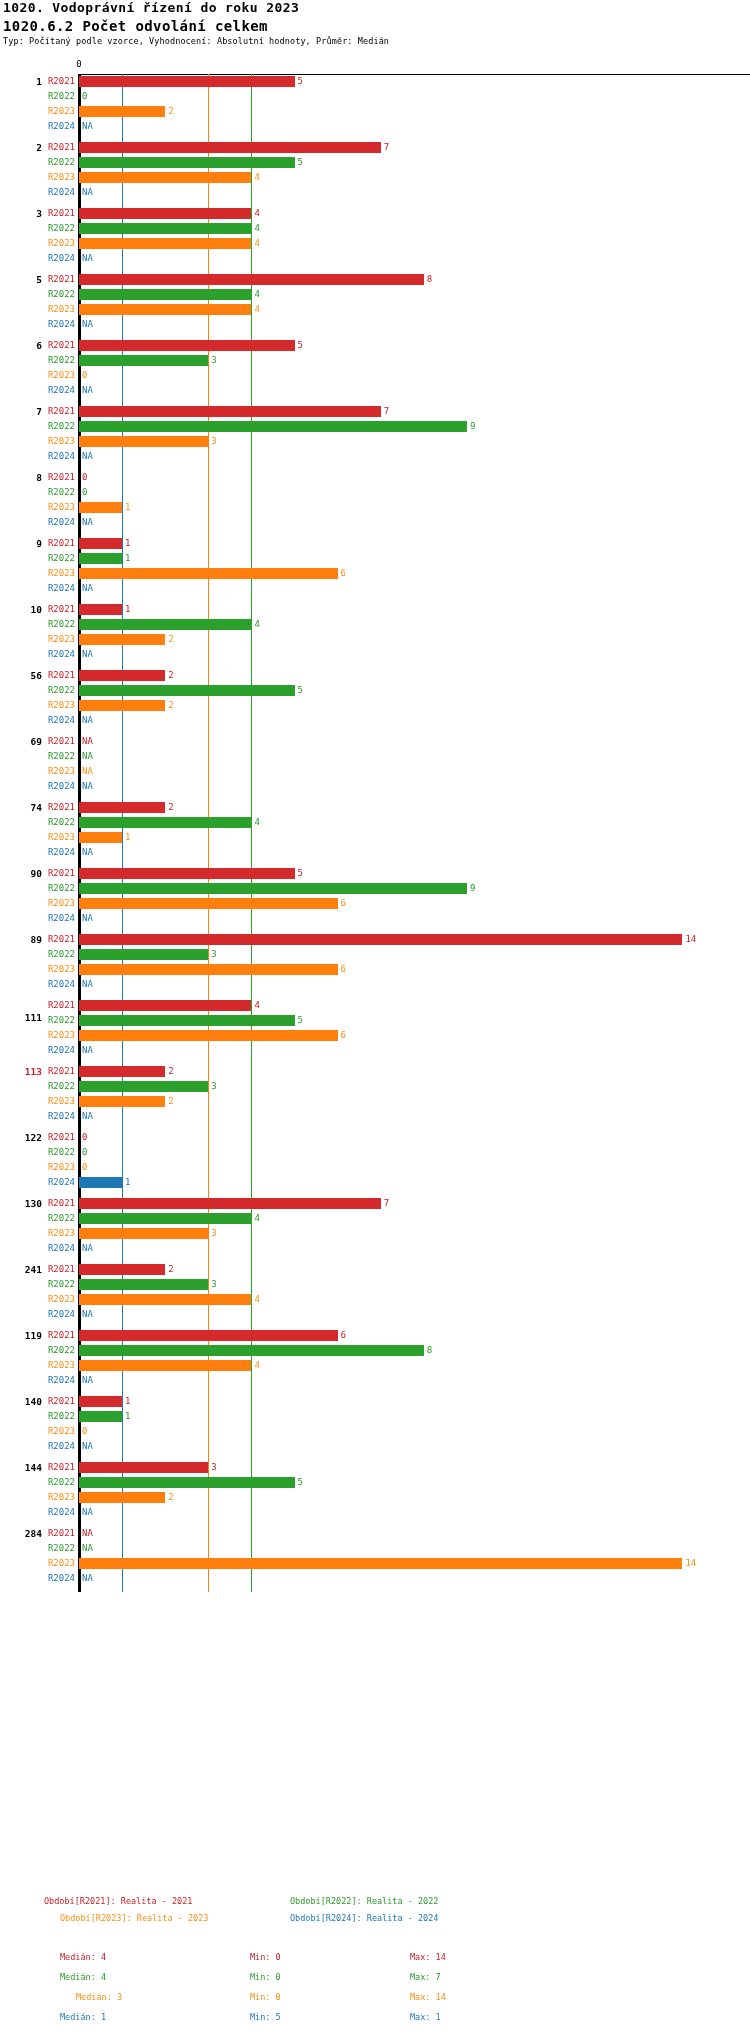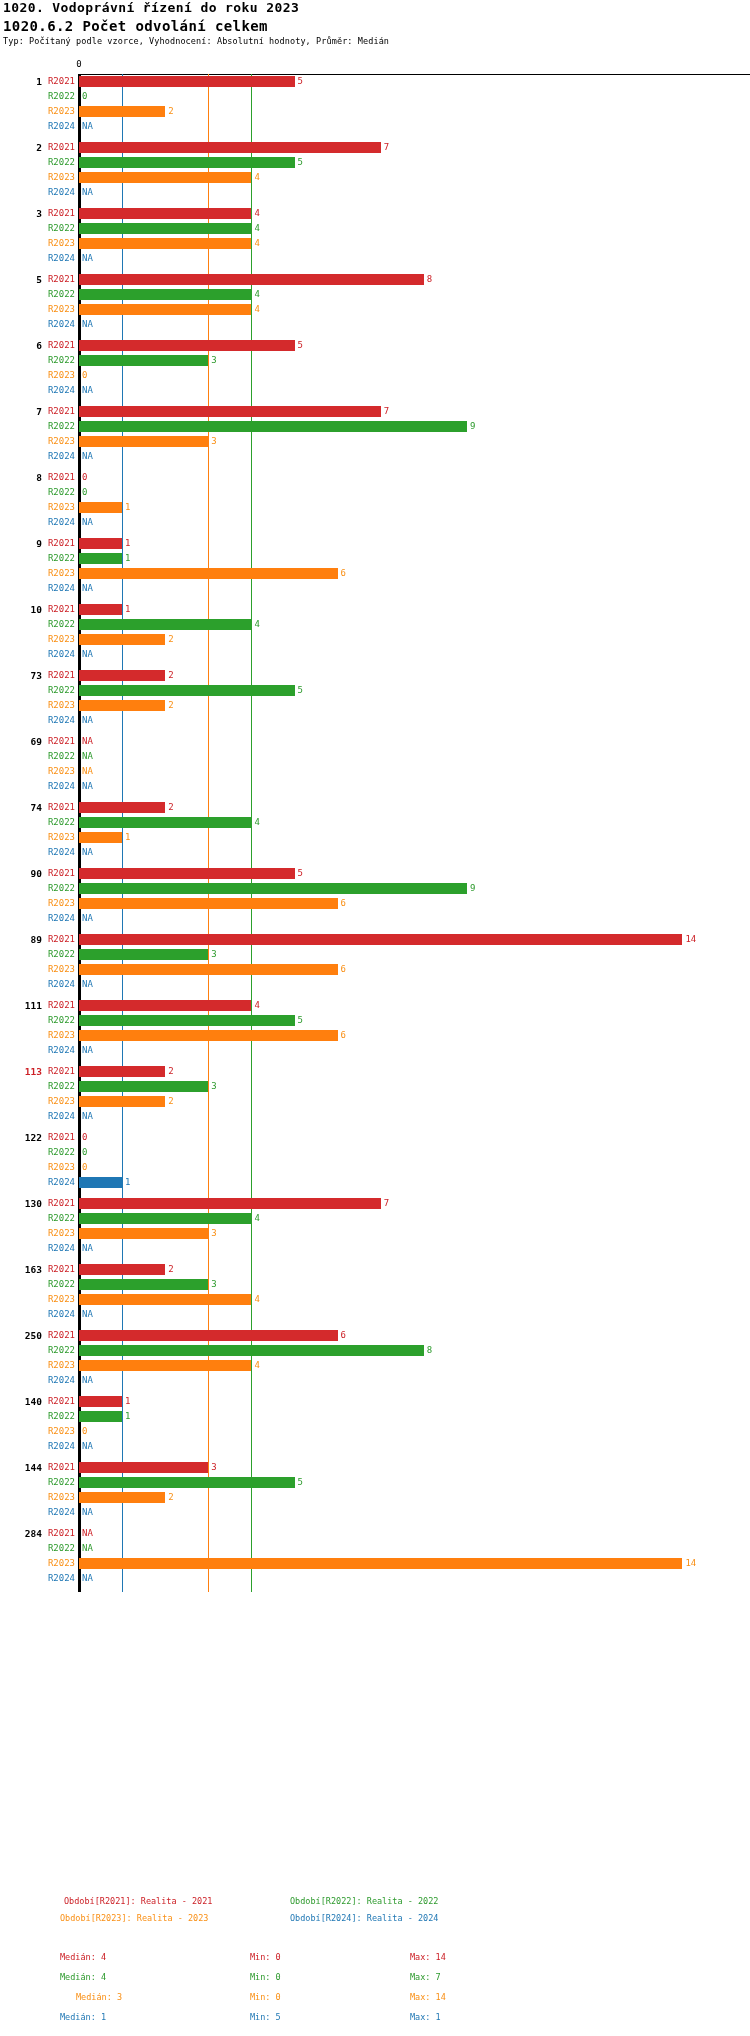--- a/index.html
+++ b/index.html
@@ -296,21 +296,21 @@
           <span class="rlab" style="color: rgb(249, 143, 20); left: 75px; transform: translateX(-100%);">R2023</span>
           <div class="bar" style="background: rgb(255, 127, 14); left: 79px; width: 86.2px;"></div>
           <span class="val" style="color: rgb(249, 143, 20); left: 168.2px;">2</span>
         </div>
         <div class="row" style="top: 45px;">
           <span class="rlab" style="color: rgb(31, 119, 180); left: 75px; transform: translateX(-100%);">R2024</span>
           <span class="na" style="color: rgb(31, 119, 180); left: 82px;">NA</span>
         </div>
       </div>
       <div class="group" style="top: 610px; height: 60px;">
-        <div class="group-label" style="top: 0px; line-height: 15px; transform: translateX(-100%); left: 42px;">73</div>
+        <div class="group-label" style="top: 0px; line-height: 15px; transform: translateX(-100%); left: 42px;">56</div>
         <div class="row" style="top: 0px;">
           <span class="rlab" style="color: rgb(204, 32, 38); left: 75px; transform: translateX(-100%);">R2021</span>
           <div class="bar" style="background: rgb(212, 42, 44); left: 79px; width: 86.2px;"></div>
           <span class="val" style="color: rgb(204, 32, 38); left: 168.2px;">2</span>
         </div>
         <div class="row" style="top: 15px;">
           <span class="rlab" style="color: rgb(45, 154, 45); left: 75px; transform: translateX(-100%);">R2022</span>
           <div class="bar" style="background: rgb(44, 160, 44); left: 79px; width: 215.5px;"></div>
           <span class="val" style="color: rgb(45, 154, 45); left: 297.5px;">5</span>
         </div>
@@ -403,21 +403,21 @@
           <span class="rlab" style="color: rgb(249, 143, 20); left: 75px; transform: translateX(-100%);">R2023</span>
           <div class="bar" style="background: rgb(255, 127, 14); left: 79px; width: 258.6px;"></div>
           <span class="val" style="color: rgb(249, 143, 20); left: 340.6px;">6</span>
         </div>
         <div class="row" style="top: 45px;">
           <span class="rlab" style="color: rgb(31, 119, 180); left: 75px; transform: translateX(-100%);">R2024</span>
           <span class="na" style="color: rgb(31, 119, 180); left: 82px;">NA</span>
         </div>
       </div>
       <div class="group" style="top: 940px; height: 60px;">
-        <div class="group-label" style="top: 0px; line-height: 15px; transform: translateX(-100%); left: 42px;">111</div>
+        <div class="group-label" style="top: 12px; line-height: 15px; transform: translateX(-100%); left: 42px;">111</div>
         <div class="row" style="top: 0px;">
           <span class="rlab" style="color: rgb(204, 32, 38); left: 75px; transform: translateX(-100%);">R2021</span>
           <div class="bar" style="background: rgb(212, 42, 44); left: 79px; width: 172.4px;"></div>
           <span class="val" style="color: rgb(204, 32, 38); left: 254.4px;">4</span>
         </div>
         <div class="row" style="top: 15px;">
           <span class="rlab" style="color: rgb(45, 154, 45); left: 75px; transform: translateX(-100%);">R2022</span>
           <div class="bar" style="background: rgb(44, 160, 44); left: 79px; width: 215.5px;"></div>
           <span class="val" style="color: rgb(45, 154, 45); left: 297.5px;">5</span>
         </div>
@@ -489,21 +489,21 @@
           <span class="rlab" style="color: rgb(249, 143, 20); left: 75px; transform: translateX(-100%);">R2023</span>
           <div class="bar" style="background: rgb(255, 127, 14); left: 79px; width: 129.3px;"></div>
           <span class="val" style="color: rgb(249, 143, 20); left: 211.3px;">3</span>
         </div>
         <div class="row" style="top: 45px;">
           <span class="rlab" style="color: rgb(31, 119, 180); left: 75px; transform: translateX(-100%);">R2024</span>
           <span class="na" style="color: rgb(31, 119, 180); left: 82px;">NA</span>
         </div>
       </div>
       <div class="group" style="top: 1204px; height: 60px;">
-        <div class="group-label" style="top: 0px; line-height: 15px; transform: translateX(-100%); left: 42px;">163</div>
+        <div class="group-label" style="top: 0px; line-height: 15px; transform: translateX(-100%); left: 42px;">241</div>
         <div class="row" style="top: 0px;">
           <span class="rlab" style="color: rgb(204, 32, 38); left: 75px; transform: translateX(-100%);">R2021</span>
           <div class="bar" style="background: rgb(212, 42, 44); left: 79px; width: 86.2px;"></div>
           <span class="val" style="color: rgb(204, 32, 38); left: 168.2px;">2</span>
         </div>
         <div class="row" style="top: 15px;">
           <span class="rlab" style="color: rgb(45, 154, 45); left: 75px; transform: translateX(-100%);">R2022</span>
           <div class="bar" style="background: rgb(44, 160, 44); left: 79px; width: 129.3px;"></div>
           <span class="val" style="color: rgb(45, 154, 45); left: 211.3px;">3</span>
         </div>
@@ -511,21 +511,21 @@
           <span class="rlab" style="color: rgb(249, 143, 20); left: 75px; transform: translateX(-100%);">R2023</span>
           <div class="bar" style="background: rgb(255, 127, 14); left: 79px; width: 172.4px;"></div>
           <span class="val" style="color: rgb(249, 143, 20); left: 254.4px;">4</span>
         </div>
         <div class="row" style="top: 45px;">
           <span class="rlab" style="color: rgb(31, 119, 180); left: 75px; transform: translateX(-100%);">R2024</span>
           <span class="na" style="color: rgb(31, 119, 180); left: 82px;">NA</span>
         </div>
       </div>
       <div class="group" style="top: 1270px; height: 60px;">
-        <div class="group-label" style="top: 0px; line-height: 15px; transform: translateX(-100%); left: 42px;">250</div>
+        <div class="group-label" style="top: 0px; line-height: 15px; transform: translateX(-100%); left: 42px;">119</div>
         <div class="row" style="top: 0px;">
           <span class="rlab" style="color: rgb(204, 32, 38); left: 75px; transform: translateX(-100%);">R2021</span>
           <div class="bar" style="background: rgb(212, 42, 44); left: 79px; width: 258.6px;"></div>
           <span class="val" style="color: rgb(204, 32, 38); left: 340.6px;">6</span>
         </div>
         <div class="row" style="top: 15px;">
           <span class="rlab" style="color: rgb(45, 154, 45); left: 75px; transform: translateX(-100%);">R2022</span>
           <div class="bar" style="background: rgb(44, 160, 44); left: 79px; width: 344.8px;"></div>
           <span class="val" style="color: rgb(45, 154, 45); left: 426.8px;">8</span>
         </div>
@@ -599,21 +599,21 @@
         </div>
         <div class="row" style="top: 45px;">
           <span class="rlab" style="color: rgb(31, 119, 180); left: 75px; transform: translateX(-100%);">R2024</span>
           <span class="na" style="color: rgb(31, 119, 180); left: 82px;">NA</span>
         </div>
       </div>
     </div>
 
   <div class="legend" id="legend">
       <div class="legend-row" style="top: 0px;">
-        <span class="legend-cell" style="left: 64px; color: rgb(204, 32, 38);">Období[R2021]: Realita - 2021</span>
+        <span class="legend-cell" style="left: 44px; color: rgb(204, 32, 38);">Období[R2021]: Realita - 2021</span>
         <span class="legend-cell" style="left: 290px; color: rgb(45, 154, 45);">Období[R2022]: Realita - 2022</span>
       </div>
       <div class="legend-row" style="top: 17px;">
         <span class="legend-cell" style="left: 60px; color: rgb(249, 143, 20);">Období[R2023]: Realita - 2023</span>
         <span class="legend-cell" style="left: 290px; color: rgb(31, 119, 180);">Období[R2024]: Realita - 2024</span>
       </div>
     </div>
   <div class="stats" id="stats">
       <div class="stat-row" style="top: 0px;">
         <span class="stat-cell" style="left: 60px; color: rgb(204, 32, 38);">Medián: 4</span>

